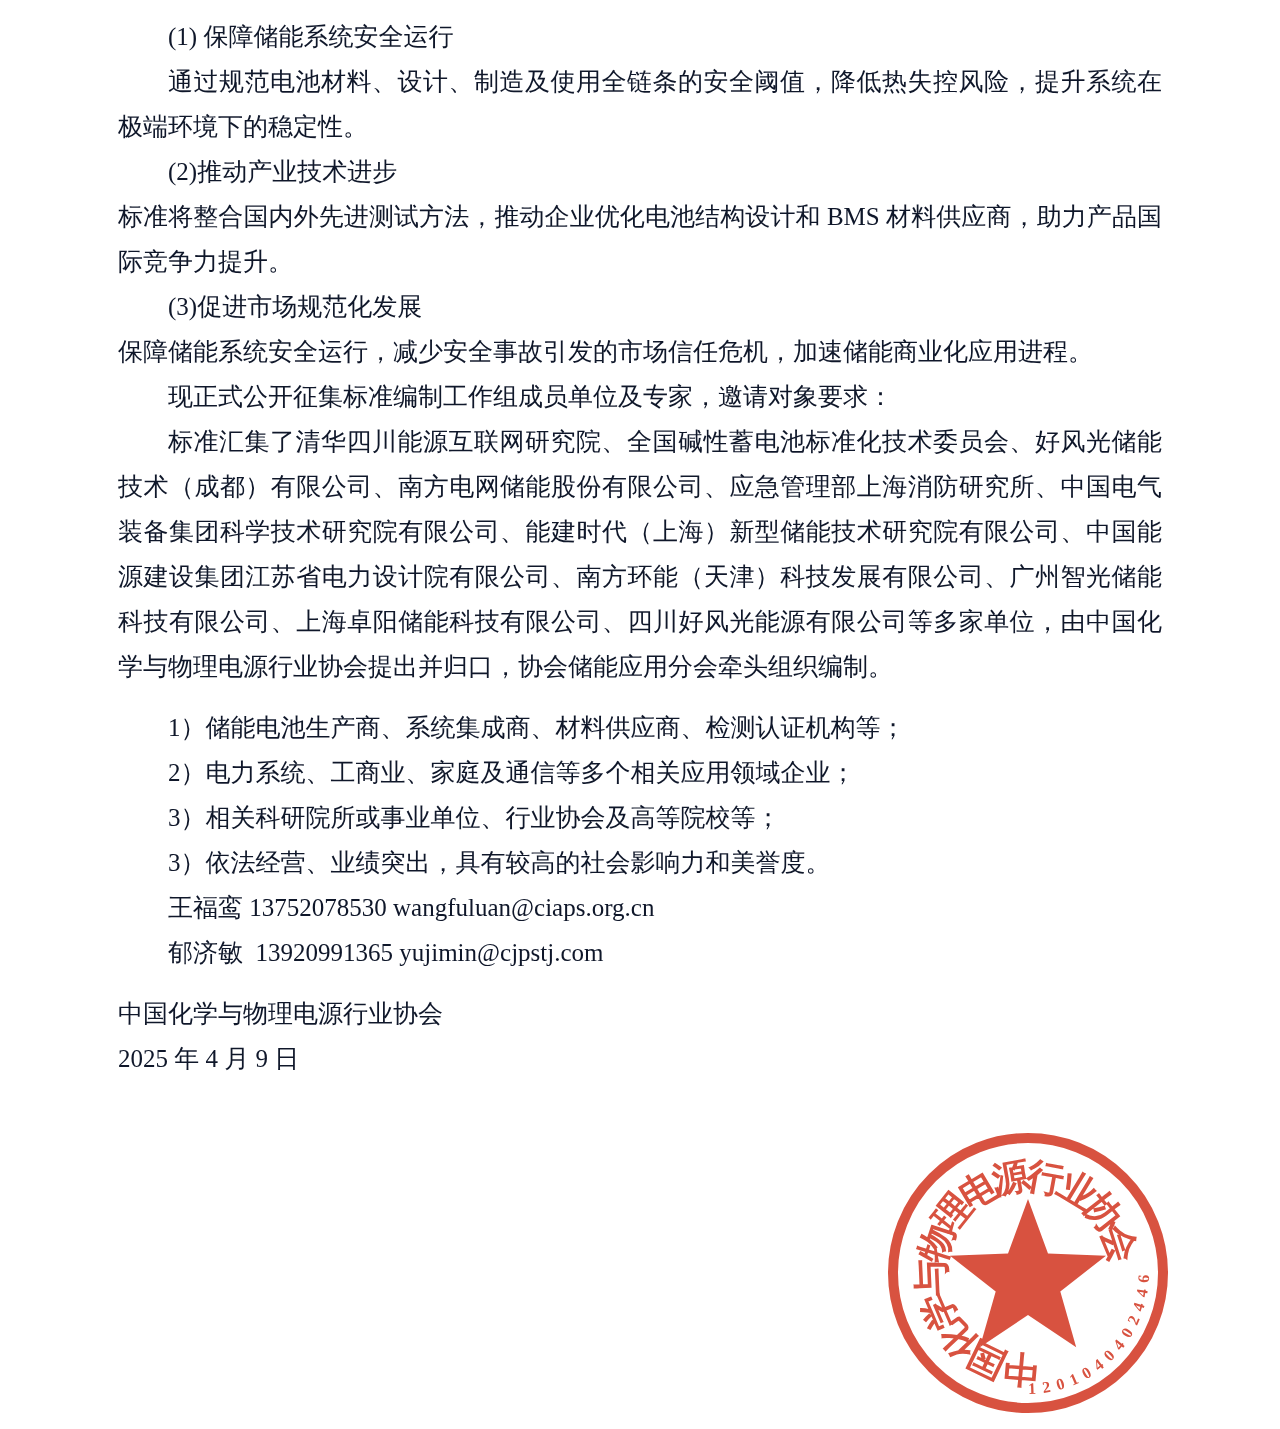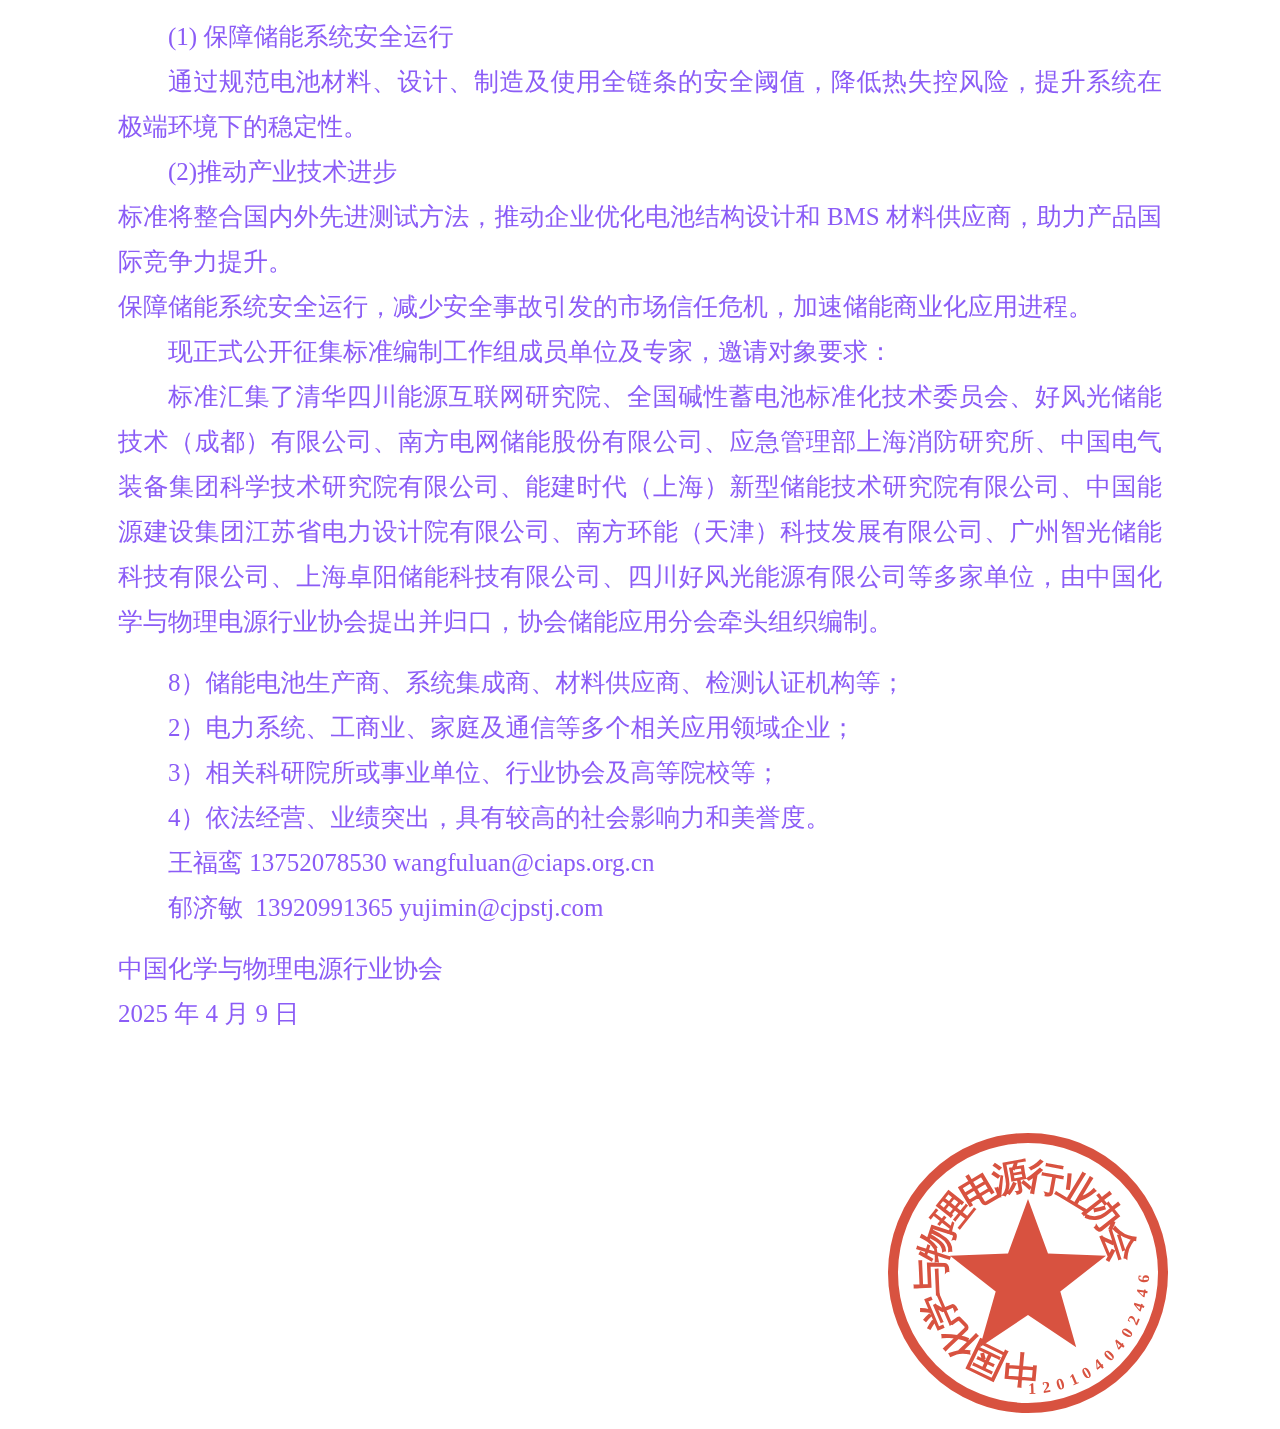--- a/index.html
+++ b/index.html
@@ -8,21 +8,21 @@
     position: relative;
     width: 1280px;
     height: 1429px;
     margin: 0 auto;
     background: #ffffff;
     overflow: hidden;
     font-family: "Liberation Serif", "DejaVu Serif", serif;
   }
   .doc {
     padding: 14px 118px 0 118px;
-    color: #8b5cf6;
+    color: #0f172a;
     font-size: 25px;
     line-height: 45px;
   }
   .doc p { margin: 0; text-align: justify; }
   .ind { text-indent: 2em; }
   .mt-xl { margin-top: 30px; }
   .mt-lg { margin-top: 26px; }
   .mt-md { margin-top: 22px; }
   .mt-sm { margin-top: 16px; }
   .mt-xs { margin-top: 10px; }
@@ -51,31 +51,32 @@
 
 <div class="page">
   <div class="doc">
 
     <p class="ind">(1) 保障储能系统安全运行</p>
     <p class="ind mt-lg">通过规范电池材料、设计、制造及使用全链条的安全阈值，降低热失控风险，提升系统在极端环境下的稳定性。</p>
 
     <p class="ind mt-md">(2)推动产业技术进步</p>
     <p>标准将整合国内外先进测试方法，推动企业优化电池结构设计和 BMS 材料供应商，助力产品国际竞争力提升。</p>
 
+    <p class="ind mt-md">(3)促进市场规范化发展</p>
     <p>保障储能系统安全运行，减少安全事故引发的市场信任危机，加速储能商业化应用进程。</p>
 
     <p class="ind mt-xs">现正式公开征集标准编制工作组成员单位及专家，邀请对象要求：</p>
 
     <p class="ind mt-md">标准汇集了清华四川能源互联网研究院、全国碱性蓄电池标准化技术委员会、好风光储能技术（成都）有限公司、南方电网储能股份有限公司、应急管理部上海消防研究所、中国电气装备集团科学技术研究院有限公司、能建时代（上海）新型储能技术研究院有限公司、中国能源建设集团江苏省电力设计院有限公司、南方环能（天津）科技发展有限公司、广州智光储能科技有限公司、上海卓阳储能科技有限公司、四川好风光能源有限公司等多家单位，由中国化学与物理电源行业协会提出并归口，协会储能应用分会牵头组织编制。</p>
 
     <div class="req-list mt-sm">
-      <p class="ind">8）储能电池生产商、系统集成商、材料供应商、检测认证机构等；</p>
+      <p class="ind">1）储能电池生产商、系统集成商、材料供应商、检测认证机构等；</p>
       <p class="ind">2）电力系统、工商业、家庭及通信等多个相关应用领域企业；</p>
       <p class="ind">3）相关科研院所或事业单位、行业协会及高等院校等；</p>
-      <p class="ind">4）依法经营、业绩突出，具有较高的社会影响力和美誉度。</p>
+      <p class="ind">3）依法经营、业绩突出，具有较高的社会影响力和美誉度。</p>
     </div>
 
 
     <p class="ind contact mt-sm">王福鸾 13752078530 wangfuluan@ciaps.org.cn</p>
     <p class="ind contact mt-md">郁济敏  13920991365 yujimin@cjpstj.com</p>
 
     <div class="signature mt-sm">
       <p class="sig-org">中国化学与物理电源行业协会</p>
       <p class="sig-date">2025 年 4 月 9 日</p>
     </div>

